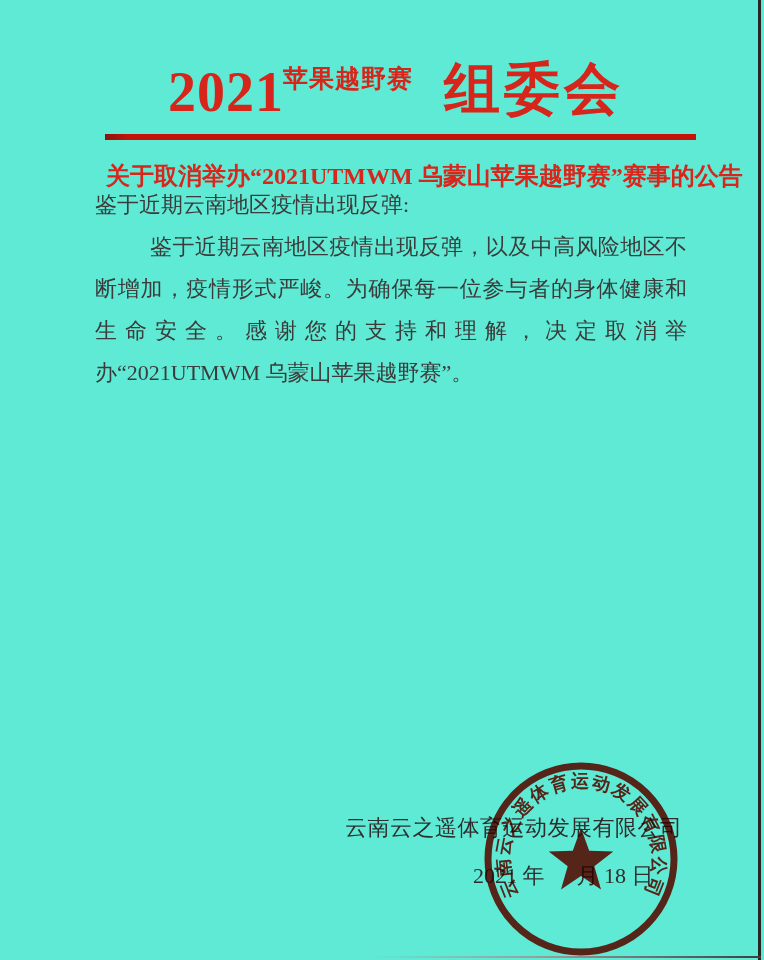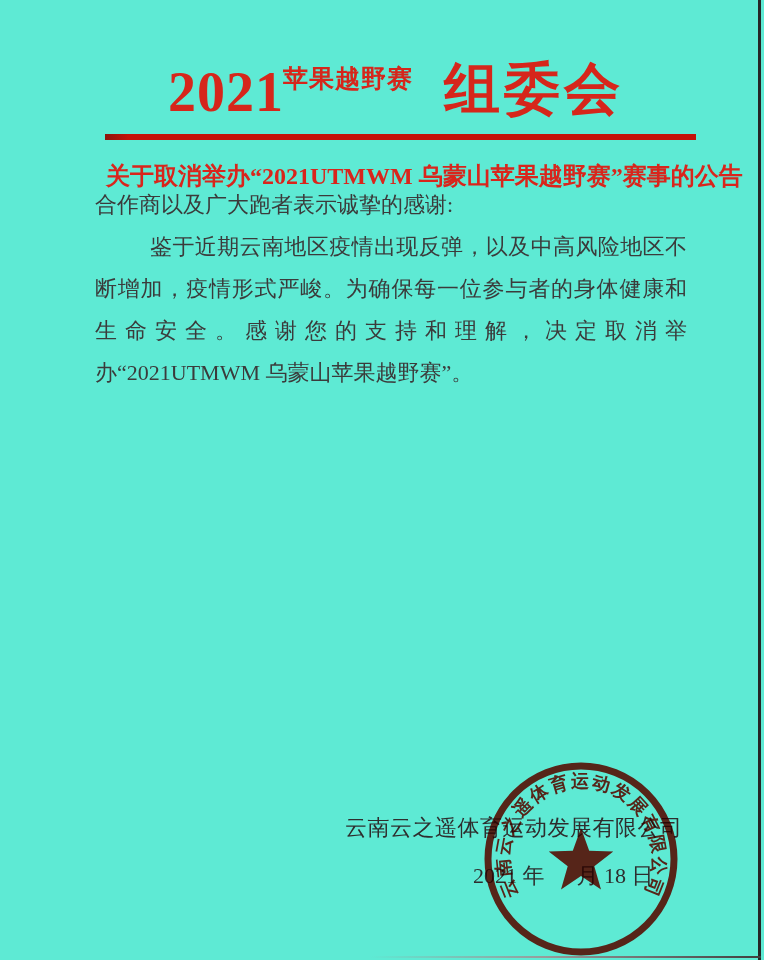--- a/index.html
+++ b/index.html
@@ -96,21 +96,21 @@
       <div>苹果越野赛</div>
     </div>
     <div class="header-committee">组委会</div>
   </div>
 
   <div class="divider"></div>
 
   <div class="notice-title">关于取消举办“2021UTMWM 乌蒙山苹果越野赛”赛事的公告</div>
 
   <div class="body-block">
-    <p>合作商以及广大跑者表示诚挚的感谢:</p>
+    <p>鉴于近期云南地区疫情出现反弹:</p>
     <p class="indent">鉴于近期云南地区疫情出现反弹，以及中高风险地区不断增加，疫情形式严峻。为确保每一位参与者的身体健康和生命安全。感谢您的支持和理解，决定取消举办“2021UTMWM 乌蒙山苹果越野赛”。</p>
   </div>
 
   <div class="company-line">云南云之遥体育运动发展有限公司</div>
   <div class="date-line">
     <span>2021 年</span><span class="gap"></span><span>月 18 日</span>
   </div>
 
   <svg class="seal" width="200" height="200" viewBox="0 0 200 200" xmlns="http://www.w3.org/2000/svg">
     <circle cx="100" cy="100" r="93" fill="none" stroke="#e8281e" stroke-width="7"></circle>

